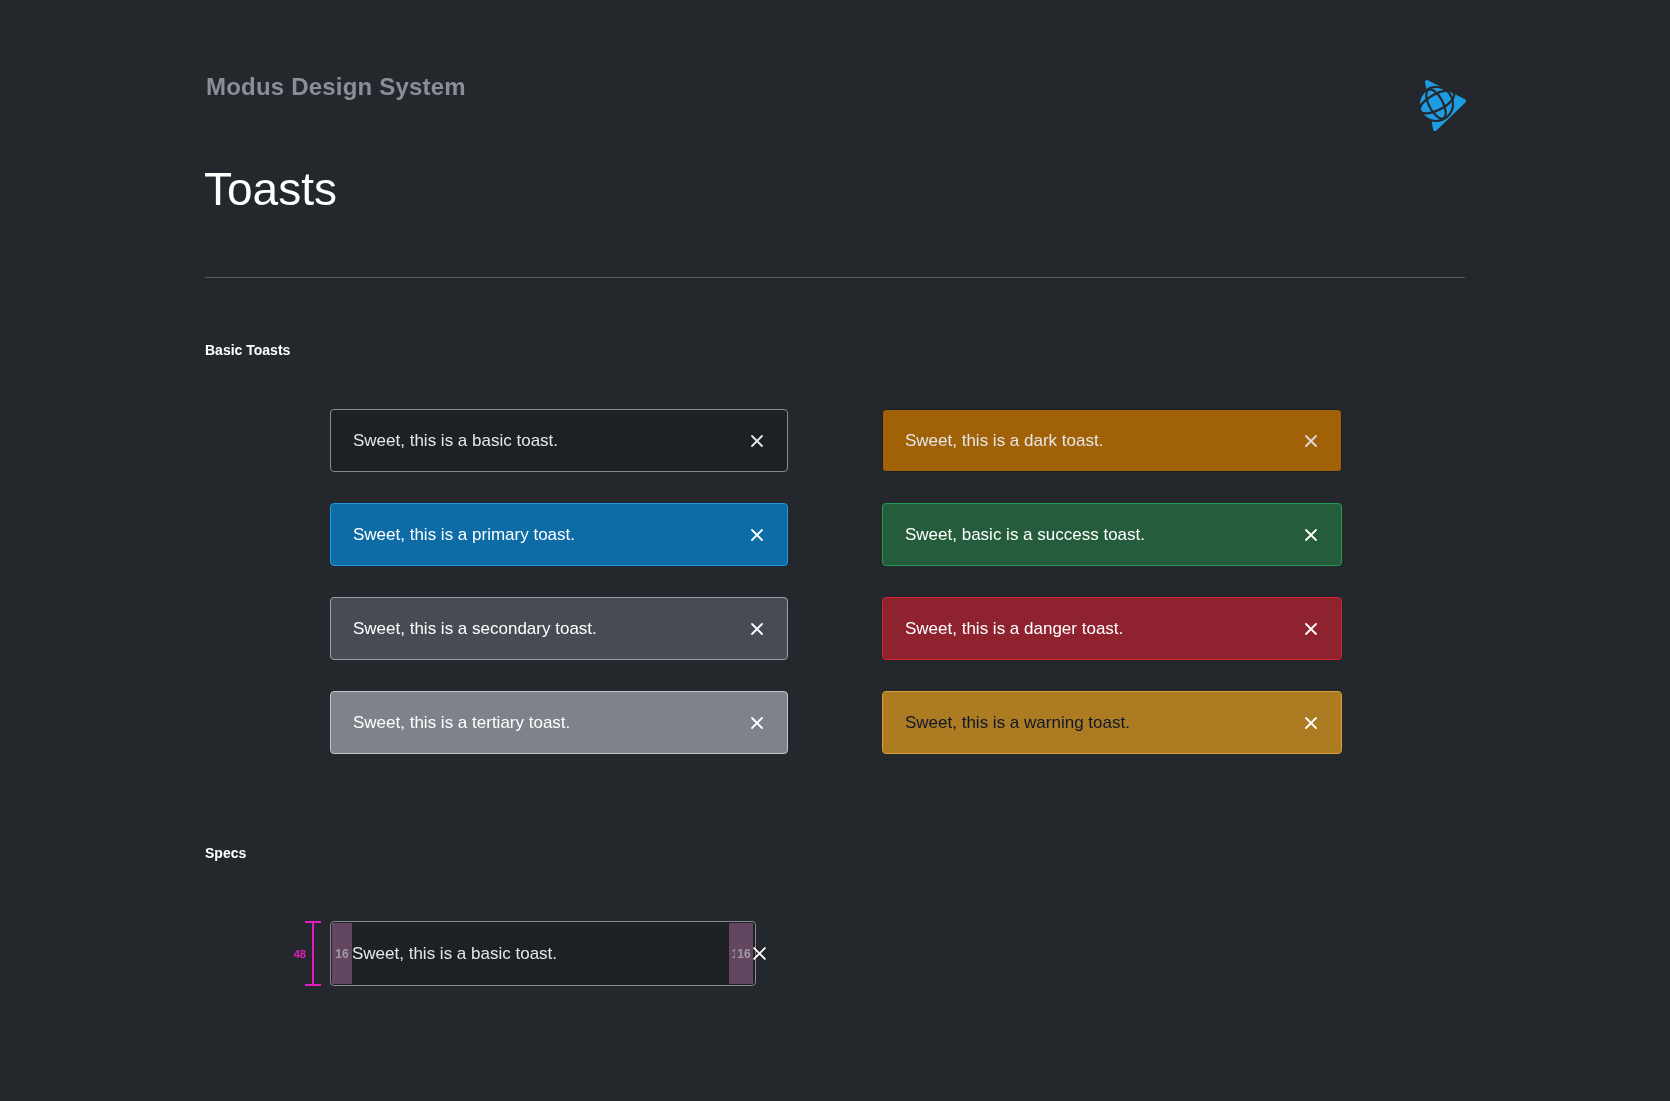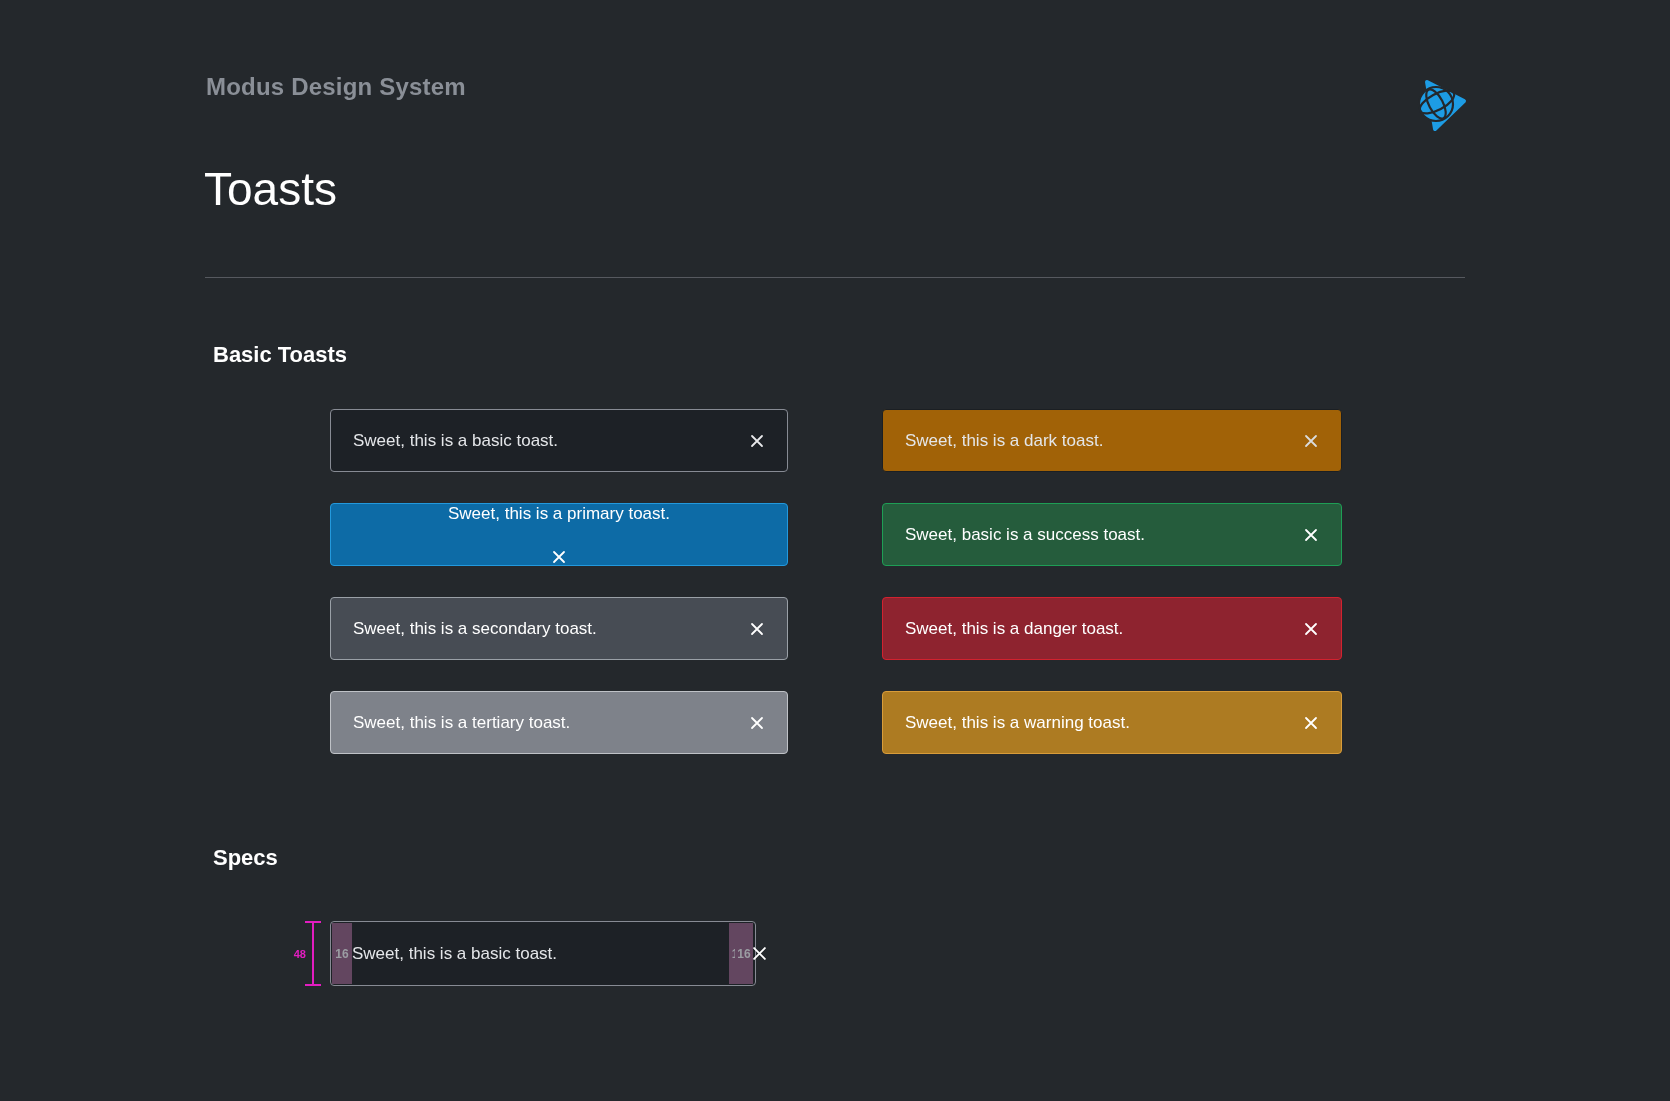--- a/index.html
+++ b/index.html
@@ -13,22 +13,22 @@
     position:absolute;left:206px;top:73px;
     font-size:24px;font-weight:700;color:#8a8f97;letter-spacing:.2px;
   }
   .logo{position:absolute;left:1416px;top:76px;width:52px;height:56px;}
   .page-title{
     position:absolute;left:204px;top:162px;
     font-size:46px;font-weight:400;color:#ffffff;
   }
   .divider{position:absolute;left:205px;top:277px;width:1260px;height:1px;background:#56595f;}
   .section-heading{
-    position:absolute;left:213px;
-    font-size:22px;font-weight:700;color:#ffffff;
+    position:absolute;left:205px;
+    font-size:14px;font-weight:700;color:#ffffff;
   }
   #basic-heading{top:342px;}
   #specs-heading{top:845px;}
 
   .toast-grid{
     position:absolute;left:330px;top:409px;
     display:grid;grid-template-columns:458px 460px;
     column-gap:94px;row-gap:31px;
   }
   .toast{
@@ -106,21 +106,21 @@
       </span>
   </div>
   <div class="toast" style="background: #a16207; border-color: rgb(27, 31, 35); color: rgb(228, 230, 233);">
     <span class="msg">Sweet, this is a dark toast.</span>
     <span class="close-btn" style="color: rgb(218, 220, 221);">
         <svg width="14" height="14" viewBox="0 0 14 14">
           <path d="M2 2 L12 12 M12 2 L2 12" stroke="currentColor" stroke-width="1.8" stroke-linecap="round"></path>
         </svg>
       </span>
   </div>
-  <div class="toast" style="background: rgb(13, 107, 166); border-color: rgb(35, 153, 221); color: rgb(255, 255, 255); flex-direction: column;">
+  <div class="toast" style="background: rgb(13, 107, 166); border-color: rgb(35, 153, 221); color: rgb(255, 255, 255);">
     <span class="msg">Sweet, this is a primary toast.</span>
     <span class="close-btn" style="color: rgb(255, 255, 255);">
         <svg width="14" height="14" viewBox="0 0 14 14">
           <path d="M2 2 L12 12 M12 2 L2 12" stroke="currentColor" stroke-width="1.8" stroke-linecap="round"></path>
         </svg>
       </span>
   </div>
   <div class="toast" style="background: rgb(37, 92, 60); border-color: rgb(30, 158, 85); color: rgb(255, 255, 255);">
     <span class="msg">Sweet, basic is a success toast.</span>
     <span class="close-btn" style="color: rgb(255, 255, 255);">
@@ -146,21 +146,21 @@
       </span>
   </div>
   <div class="toast" style="background: rgb(126, 130, 138); border-color: rgb(191, 194, 199); color: rgb(255, 255, 255);">
     <span class="msg">Sweet, this is a tertiary toast.</span>
     <span class="close-btn" style="color: rgb(255, 255, 255);">
         <svg width="14" height="14" viewBox="0 0 14 14">
           <path d="M2 2 L12 12 M12 2 L2 12" stroke="currentColor" stroke-width="1.8" stroke-linecap="round"></path>
         </svg>
       </span>
   </div>
-  <div class="toast" style="background: rgb(173, 123, 34); border-color: rgb(216, 156, 58); color: #ffffff;">
+  <div class="toast" style="background: rgb(173, 123, 34); border-color: rgb(216, 156, 58); color: #0f172a;">
     <span class="msg">Sweet, this is a warning toast.</span>
     <span class="close-btn" style="color: rgb(255, 255, 255);">
         <svg width="14" height="14" viewBox="0 0 14 14">
           <path d="M2 2 L12 12 M12 2 L2 12" stroke="currentColor" stroke-width="1.8" stroke-linecap="round"></path>
         </svg>
       </span>
   </div>
 </div>
 
 <div id="specs-heading" class="section-heading">Specs</div>

